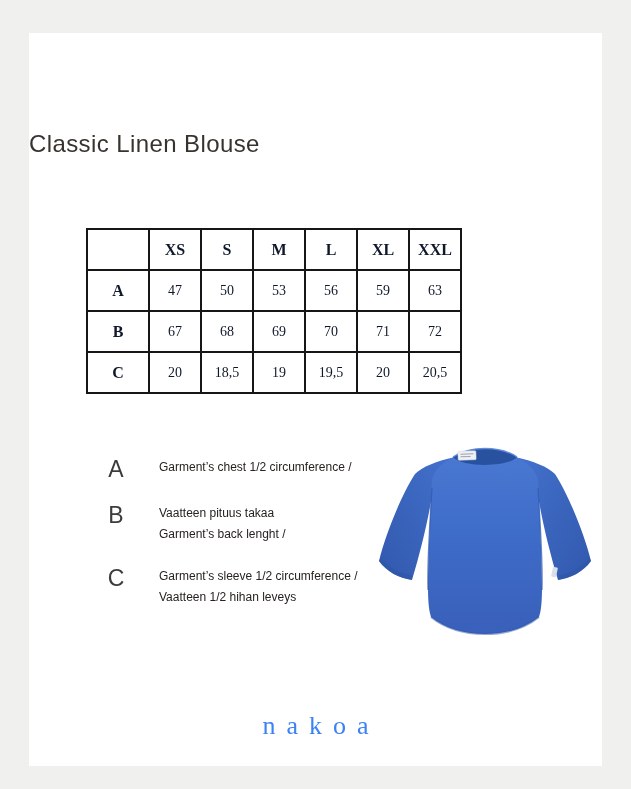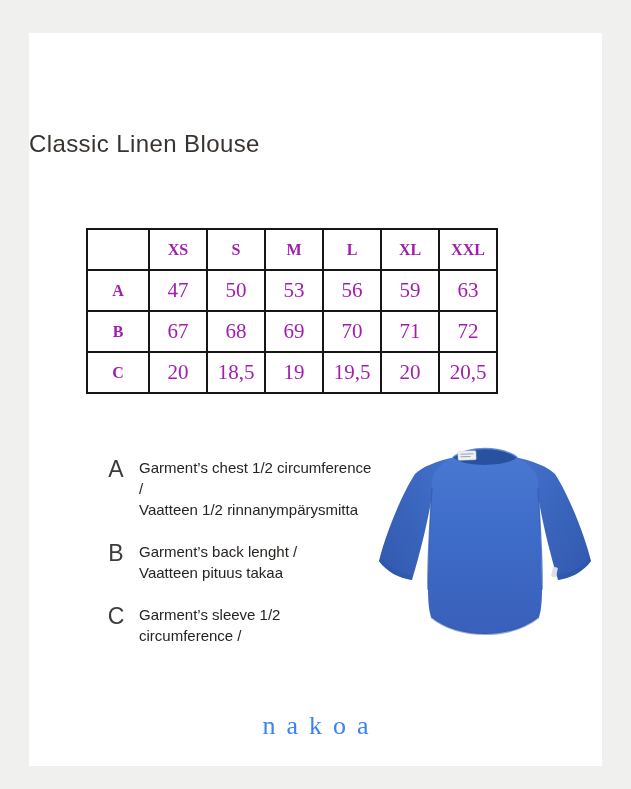--- a/index.html
+++ b/index.html
@@ -23,61 +23,62 @@
   .page-title {
     position: absolute;
     top: 97px; left: 0; width: 100%;
     font-size: 24px;
     letter-spacing: 0.4px;
     color: #39332f;
   }
   .size-table {
     position: absolute;
     left: 57px; top: 195px;
-    width: 412px;
+    width: 376px;
     border-collapse: collapse;
     table-layout: fixed;
     font-family: "Liberation Serif", serif;
-    color: #a21caf;
+    color: #0f172a;
   }
   .size-table col.label-col { width: 62px; }
   .size-table th, .size-table td {
     border: 2px solid #161616;
     background: #ffffff;
     text-align: center;
     vertical-align: middle;
     height: 39px;
     padding: 0;
   }
   .size-table th { font-size: 16px; font-weight: bold; }
-  .size-table td { font-size: 21px; font-weight: normal; }
+  .size-table td { font-size: 14px; font-weight: normal; }
   .legend {
     position: absolute;
     left: 74px; top: 423px;
     width: 270px;
   }
   .legend-item {
     display: flex;
     align-items: flex-start;
     margin-bottom: 20px;
   }
   .legend-letter {
     width: 26px;
     flex: 0 0 26px;
     font-size: 23px;
     line-height: 26px;
     color: #3c3c3c;
     text-align: center;
     margin-right: 10px;
   }
   .legend-text {
-    font-size: 15px;
+    font-size: 12px;
     line-height: 21px;
     color: #272320;
     padding-top: 1px;
+    margin-left: 20px;
   }
   .product {
     position: absolute;
     left: 343px; top: 397px;
     width: 228px; height: 228px;
   }
   .product svg { display: block; width: 228px; height: 228px; }
   .brand {
     position: absolute;
     top: 678px; left: 0; width: 100%;
@@ -147,34 +148,34 @@
           <td>20,5</td>
         </tr>
       </tbody>
     </table>
 
     <div class="legend">
       <div class="legend-item">
         <div class="legend-letter">A</div>
         <div class="legend-text">
           <div>Garment’s chest 1/2 circumference /</div>
-          <div>Vaatteen 1/2 rinnanympärysmitta</div>
         </div>
       </div>
       <div class="legend-item">
         <div class="legend-letter">B</div>
         <div class="legend-text">
+          <div>Vaatteen pituus takaa</div>
           <div>Garment’s back lenght /</div>
-          <div>Vaatteen pituus takaa</div>
         </div>
       </div>
       <div class="legend-item">
         <div class="legend-letter">C</div>
         <div class="legend-text">
           <div>Garment’s sleeve 1/2 circumference /</div>
+          <div>Vaatteen 1/2 hihan leveys</div>
         </div>
       </div>
     </div>
 
     <div class="product">
       <svg viewBox="0 0 228 228" xmlns="http://www.w3.org/2000/svg">
         <defs>
           <linearGradient id="gBody" x1="0" y1="0" x2="0" y2="1">
             <stop offset="0" stop-color="#4a79d3"></stop>
             <stop offset="0.45" stop-color="#3e6cc9"></stop>

